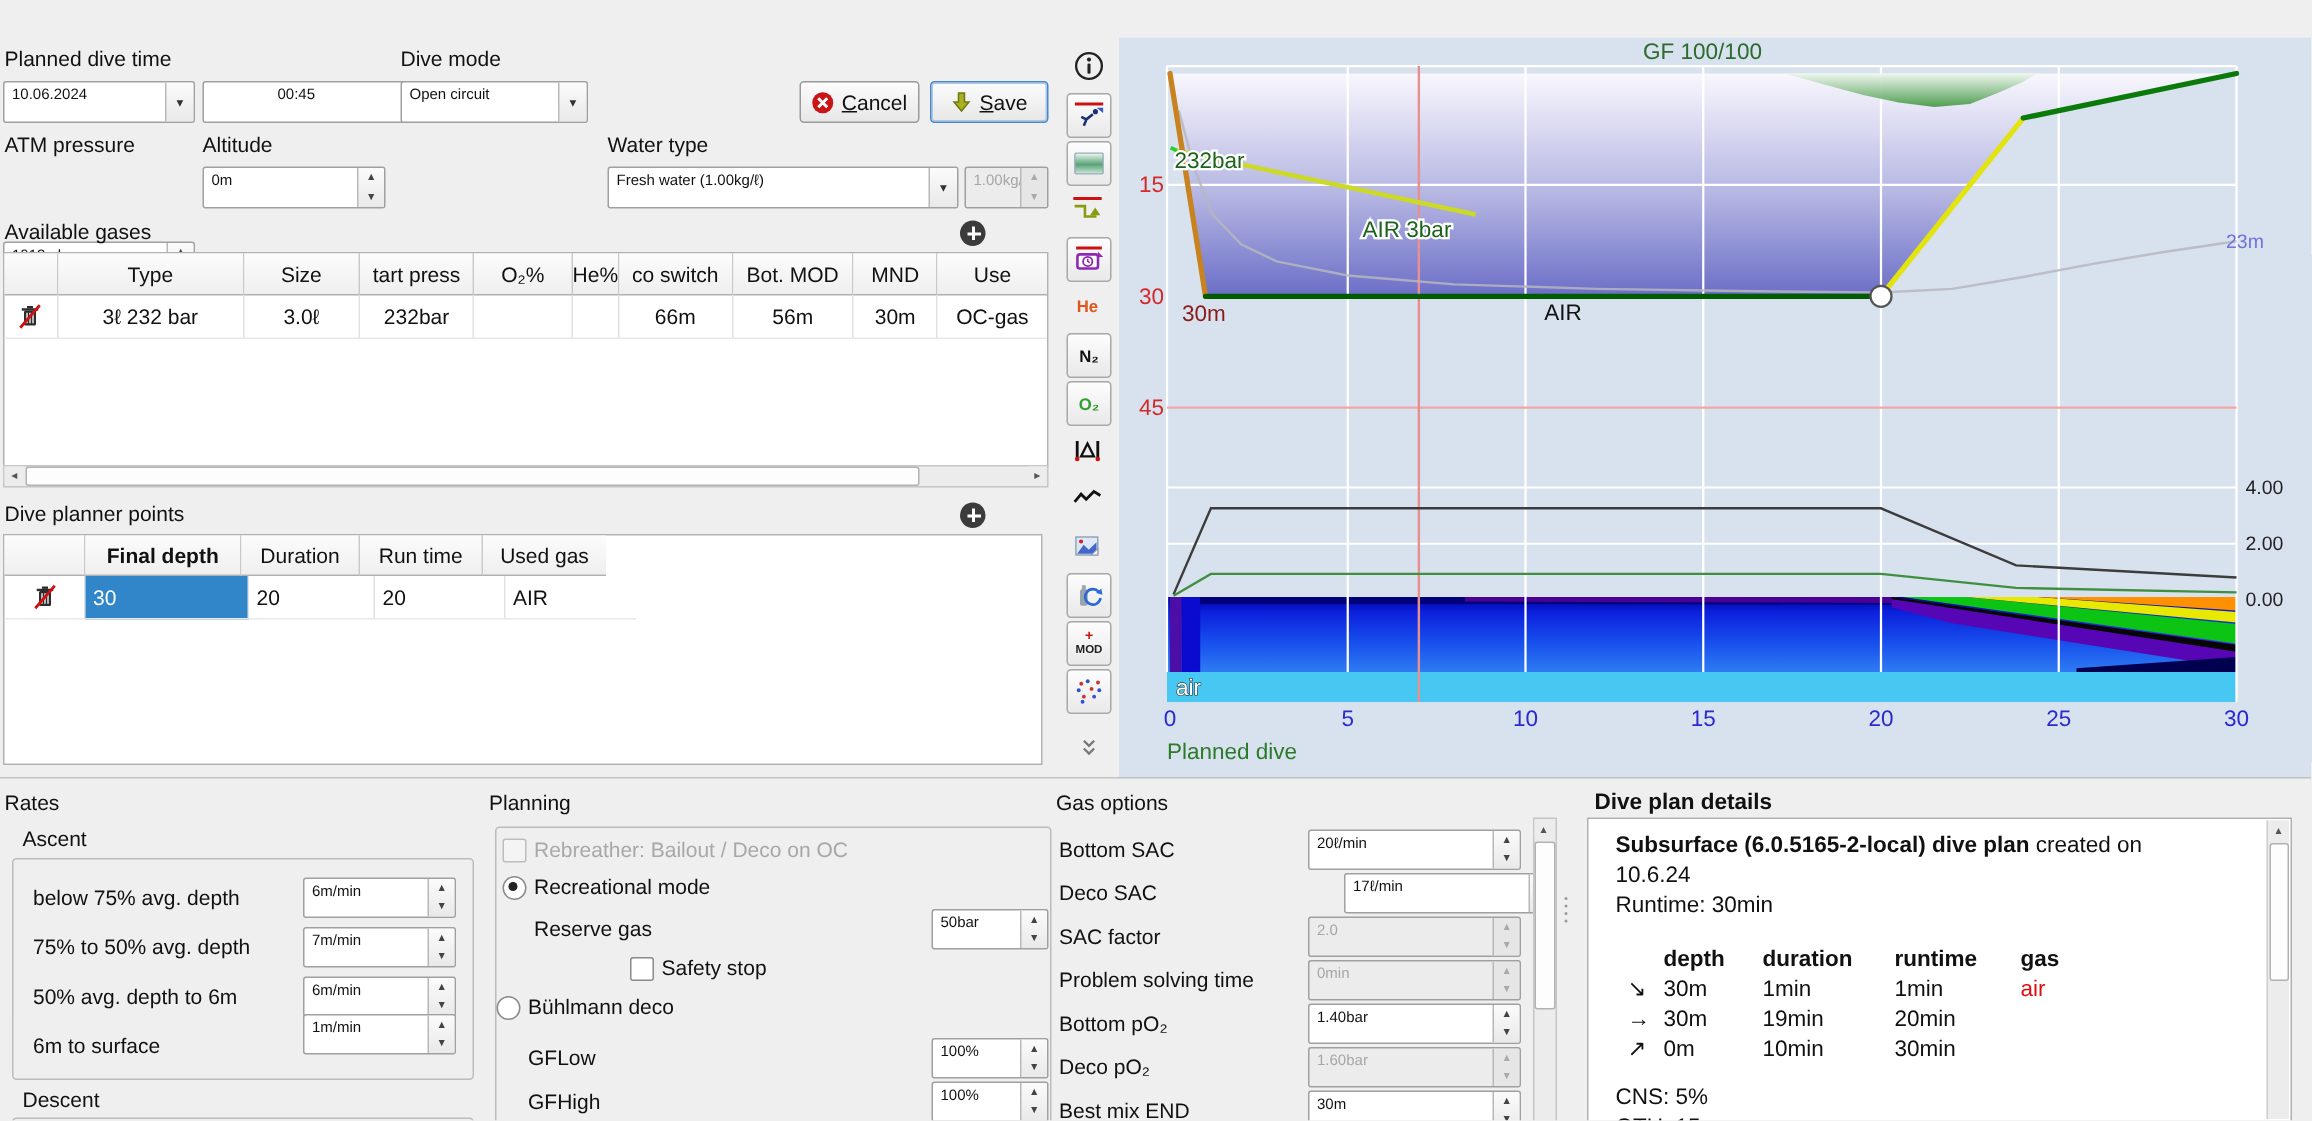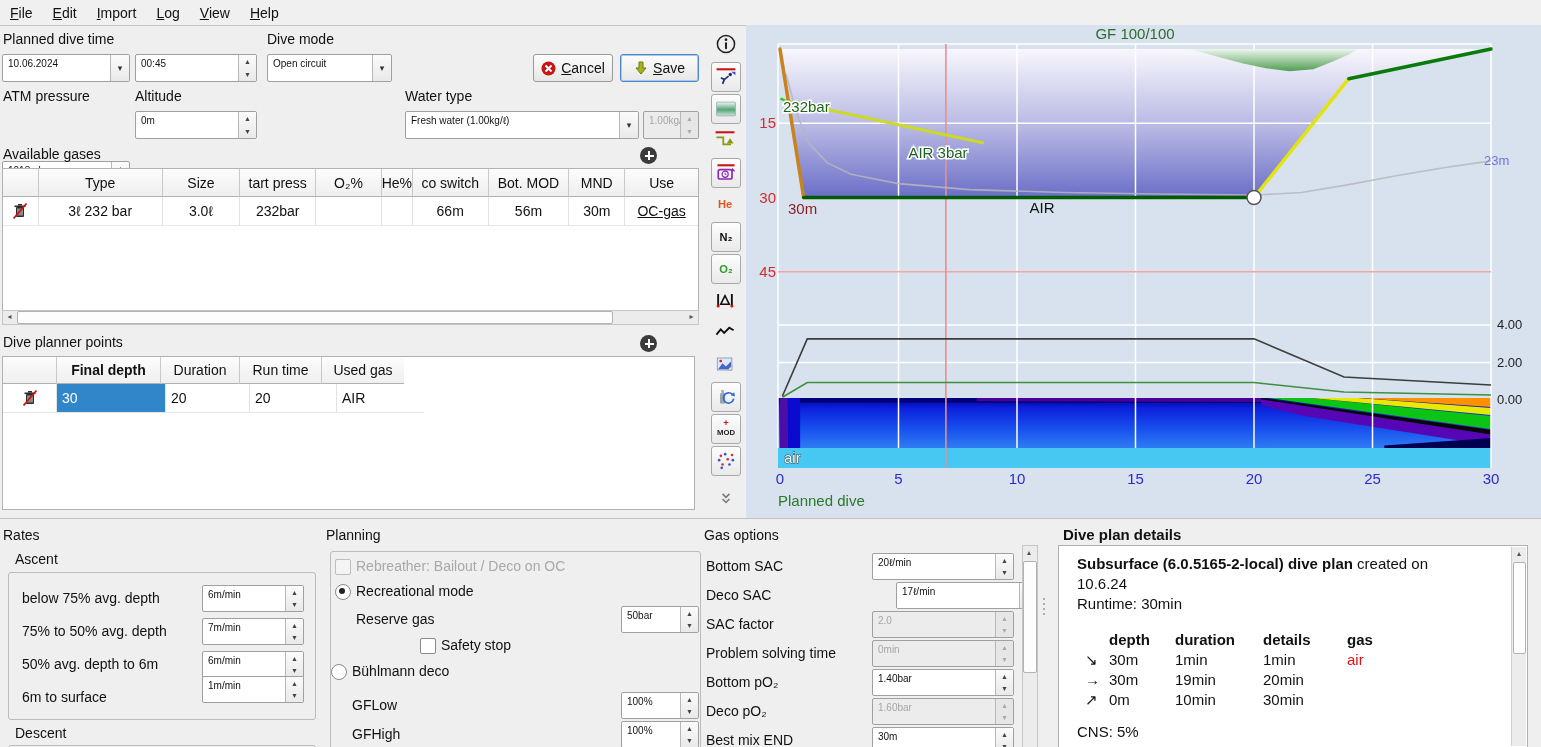--- a/index.html
+++ b/index.html
@@ -61,37 +61,29 @@
   .spacer12{height:12px;}
   
   .dots{position:absolute;width:4px;display:flex;flex-direction:column;gap:3px;align-items:center;}
   .dots i{width:2px;height:2px;border-radius:50%;background:#9a9a9a;}
 </style>
 </head>
 <body>
 
 <div id="win">
 
-  <div id="menubar">
-    <span class="menu-item mn">File</span>
-    <span class="menu-item mn">Edit</span>
-    <span class="menu-item mn">Import</span>
-    <span class="menu-item mn">Log</span>
-    <span class="menu-item mn">View</span>
-    <span class="menu-item mn">Help</span>
-  </div>
 
   <div class="lbl" style="left:3px;top:31px;">Planned dive time</div>
   <div class="lbl" style="left:267px;top:31px;">Dive mode</div>
 
   <div class="combo" style="left:2px;top:54px;width:126px;height:26px;">
     <span class="fld">10.06.2024</span>
     <span class="arrow1">▾</span>
   </div>
-  <div class="spin" style="left:135px;top:54px;width:120px;height:26px;">
+  <div class="spin" style="left:135px;top:54px;width:120px;height:26px;padding-left:44px;">
     <span class="fld">00:45</span>
     <span class="arrow2">
         <i>▲</i>
         <i>▼</i>
       </span>
   </div>
   <div class="combo" style="left:267px;top:54px;width:123px;height:26px;">
     <span class="fld">Open circuit</span>
     <span class="arrow1">▾</span>
   </div>
@@ -167,21 +159,21 @@
           </svg>
       </div>
       <div class="td" style="width:123px;">3ℓ 232 bar</div>
       <div class="td" style="width:77px;">3.0ℓ</div>
       <div class="td" style="width:75px;">232bar</div>
       <div class="td" style="width:65px;"></div>
       <div class="td" style="width:30px;"></div>
       <div class="td" style="width:75px;">66m</div>
       <div class="td" style="width:80px;">56m</div>
       <div class="td" style="width:55px;">30m</div>
-      <div class="td" style="width:73px;border-right:none;text-decoration:underline;">OC-gas</div>
+      <div class="td" style="width:73px;border-right:none;">OC-gas</div>
     </div>
   </div>
 
   <div class="sb-track" style="left:2px;top:310px;width:695px;height:13px;">
     <div class="sb-arr" style="left:0;top:0;width:13px;height:11px;">◂</div>
     <div class="sb-arr" style="right:0;top:0;width:13px;height:11px;">▸</div>
     <div class="sb-thumb" style="left:14px;top:0;width:594px;height:11px;"></div>
   </div>
 
   <div class="lbl" style="left:3px;top:334px;">Dive planner points</div>
@@ -558,21 +550,21 @@
       <div><span style="font-weight:bold;">Subsurface (6.0.5165-2-local) dive plan</span><span> created on</span></div>
       <div>10.6.24</div>
       <div>Runtime: 30min</div>
       <div class="spacer16"></div>
       <table class="plan-tbl">
         <tbody>
             <tr>
           <th style="width:24px;"></th>
           <th style="width:66px;">depth</th>
           <th style="width:88px;">duration</th>
-          <th style="width:84px;">details</th>
+          <th style="width:84px;">runtime</th>
           <th style="width:50px;">gas</th>
         </tr>
         <tr>
           <td>↘</td>
           <td>30m</td>
           <td>1min</td>
           <td>1min</td>
           <td class="gas-red">air</td>
         </tr>
         <tr>

